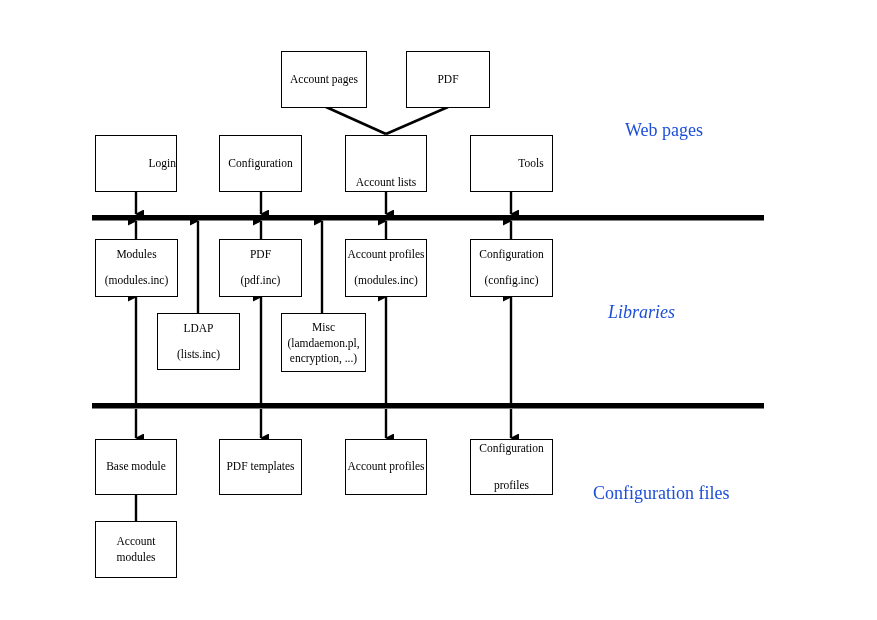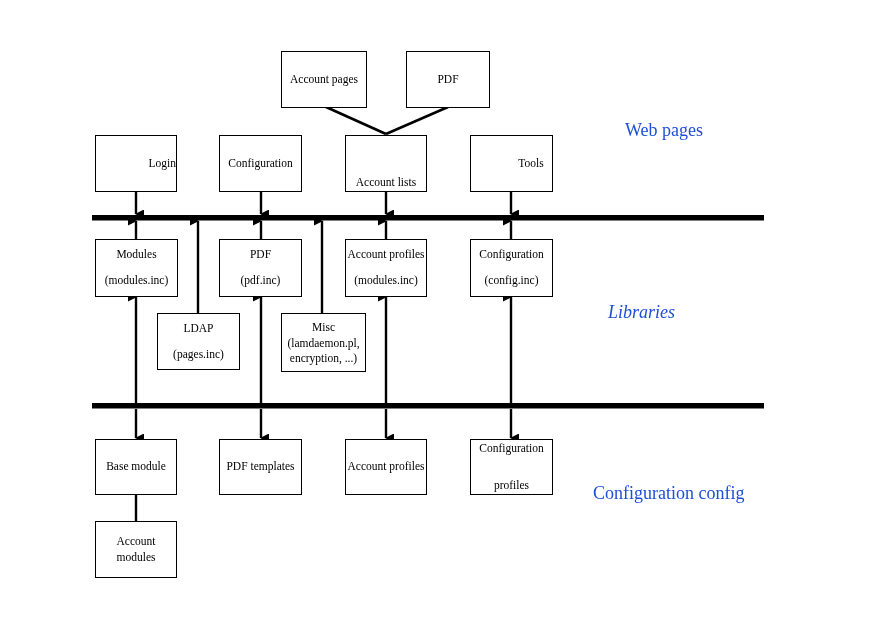--- a/index.html
+++ b/index.html
@@ -150,21 +150,21 @@
     <span class="sub">(modules.inc)</span>
   </div>
 
   <div class="node" style="left:470px; top:239px; width:83px; height:58px;">
     <span>Configuration</span>
     <span class="sub">(config.inc)</span>
   </div>
 
   <div class="node" style="left:157px; top:313px; width:83px; height:57px;">
     <span>LDAP</span>
-    <span class="sub">(pages.inc)</span>
+    <span class="sub">(lists.inc)</span>
   </div>
 
   <div class="node top-title two-line-tight" style="left:281px; top:313px; width:85px; height:59px;">
     <span>Misc</span>
     <span class="sub">(lamdaemon.pl,</span>
     <span>encryption, ...)</span>
   </div>
 
   <div class="section-label" style="left:608px; top:302px;font-style:italic;">Libraries</div>
 
@@ -182,15 +182,15 @@
 
   <div class="node" style="left:345px; top:439px; width:82px; height:56px;">
     <span>Account profiles</span>
   </div>
 
   <div class="node two-line-tight" style="left:470px; top:439px; width:83px; height:56px;">
     <span>Configuration</span>
     <span class="sub">profiles</span>
   </div>
 
-  <div class="section-label" style="left:593px; top:483px;">Configuration config</div>
+  <div class="section-label" style="left:593px; top:483px;">Configuration files</div>
 
 </div>
 
 </body></html>

